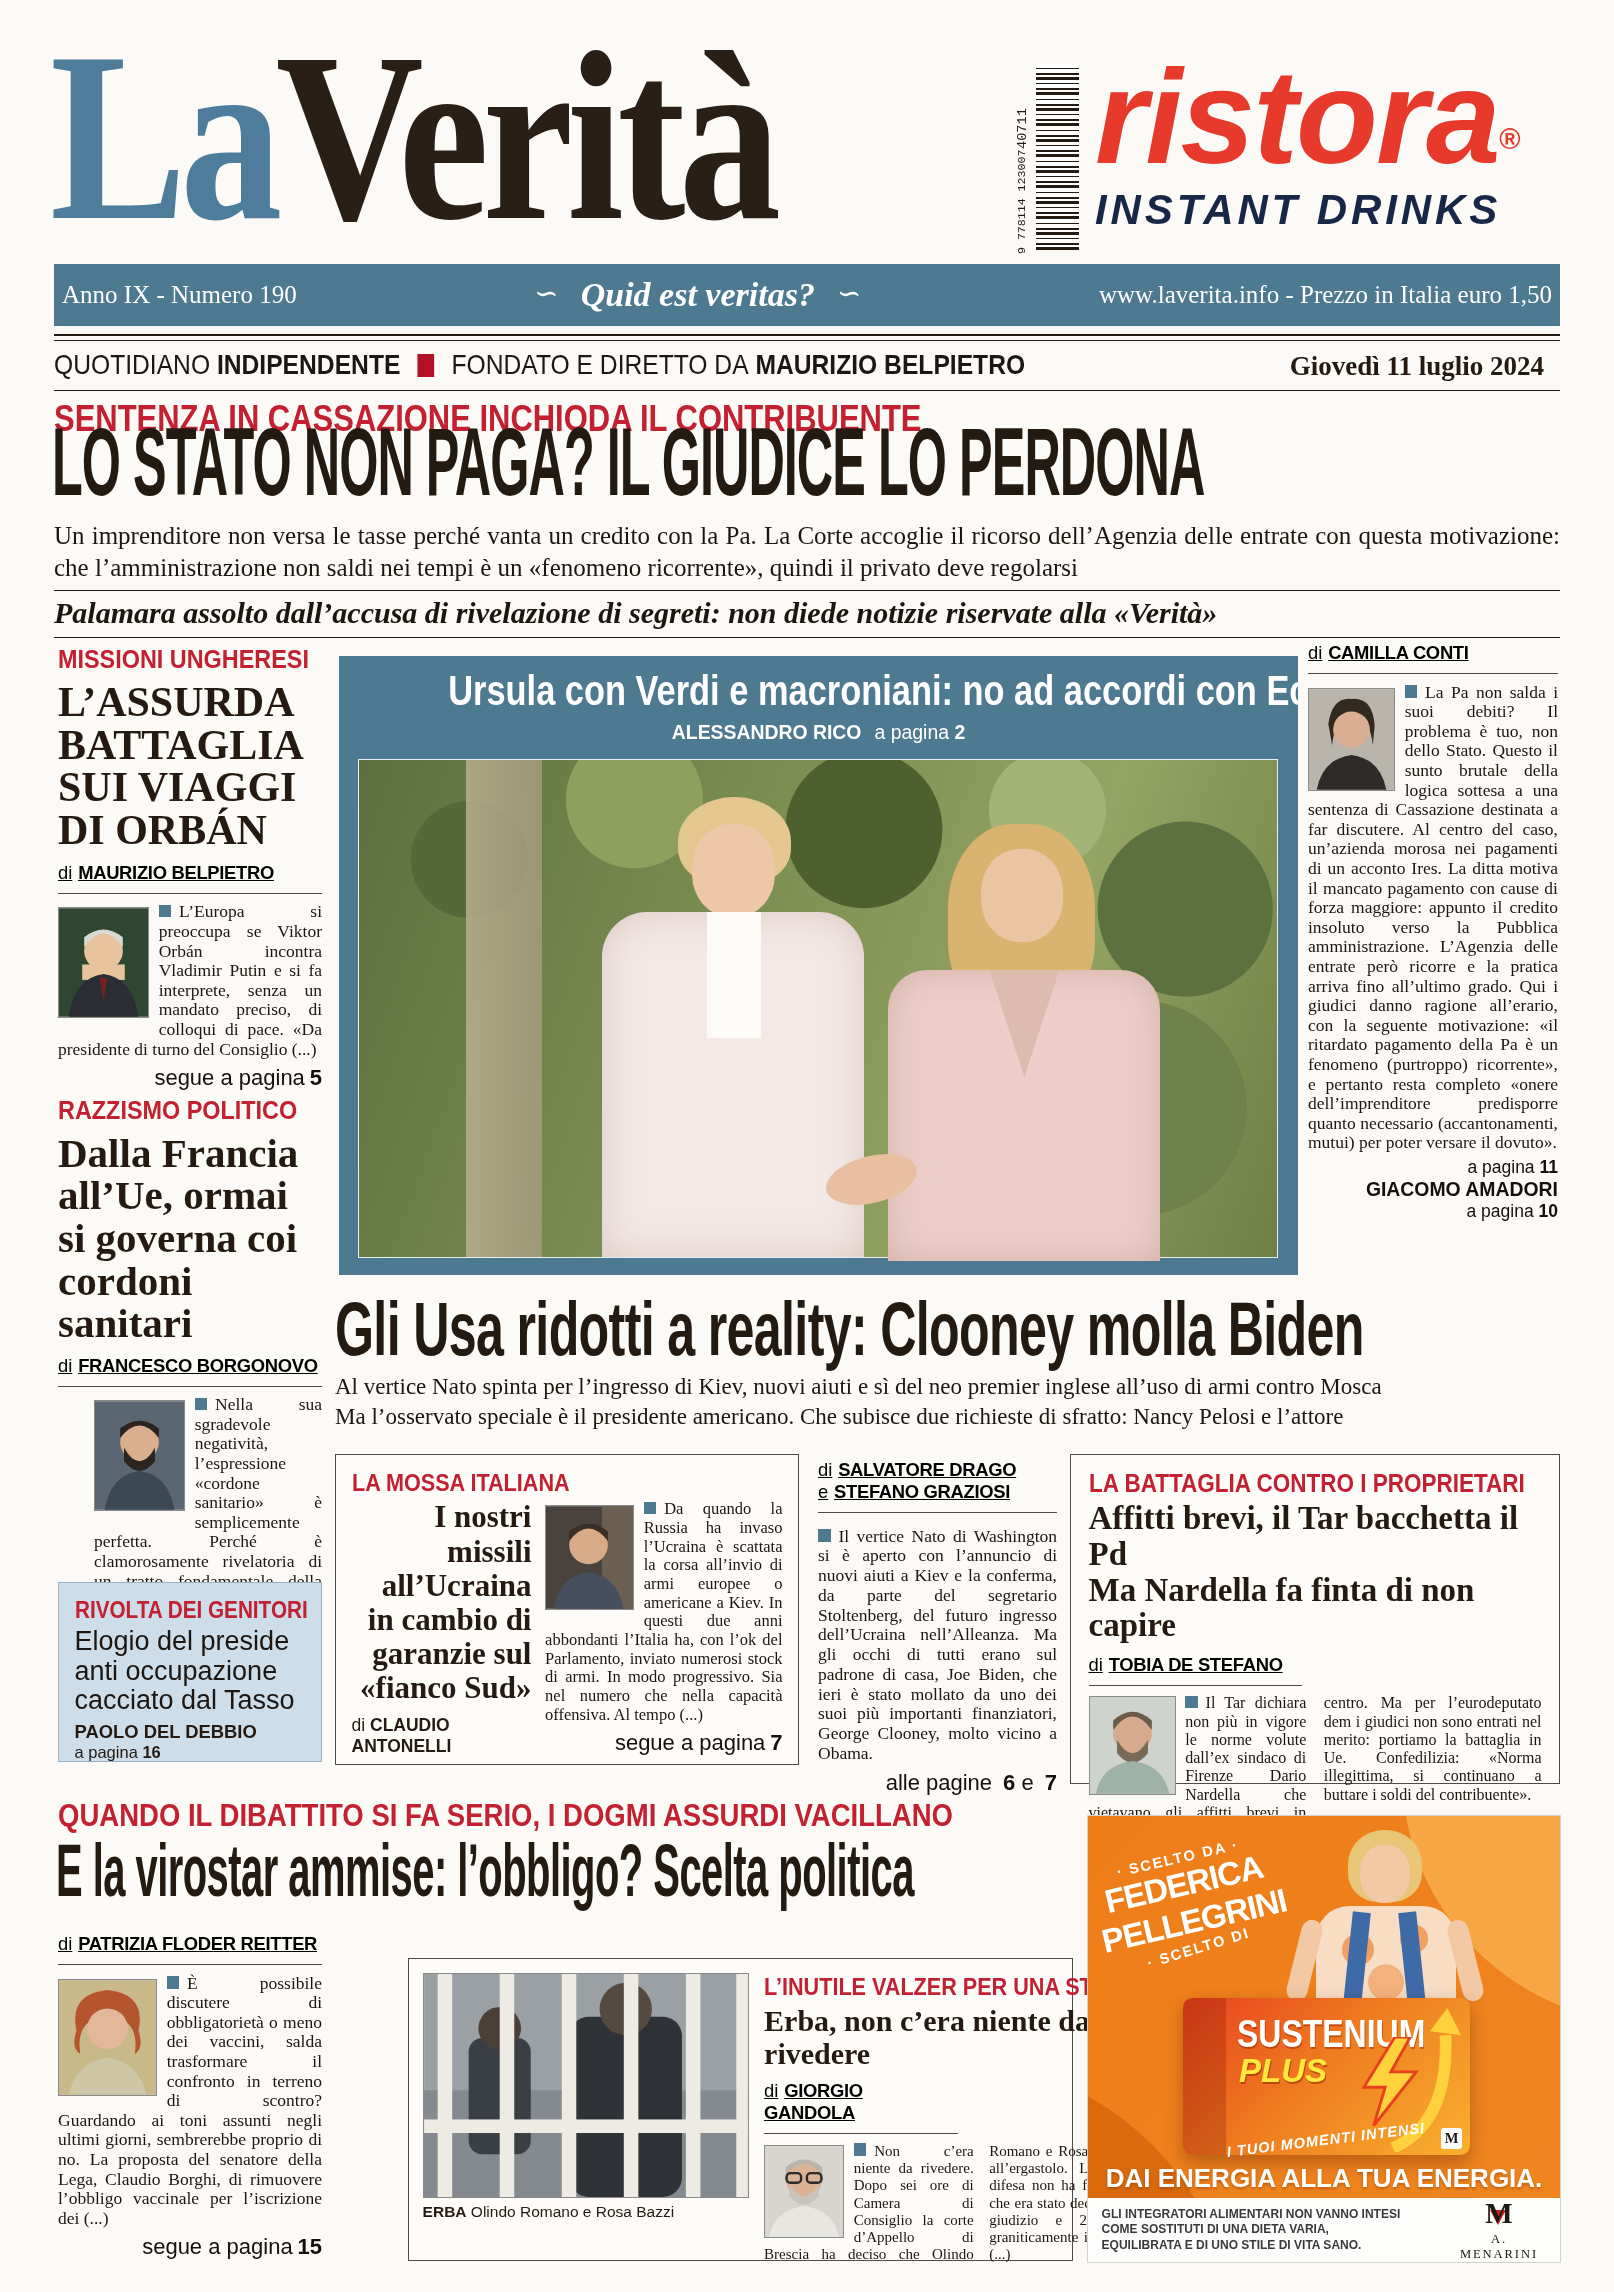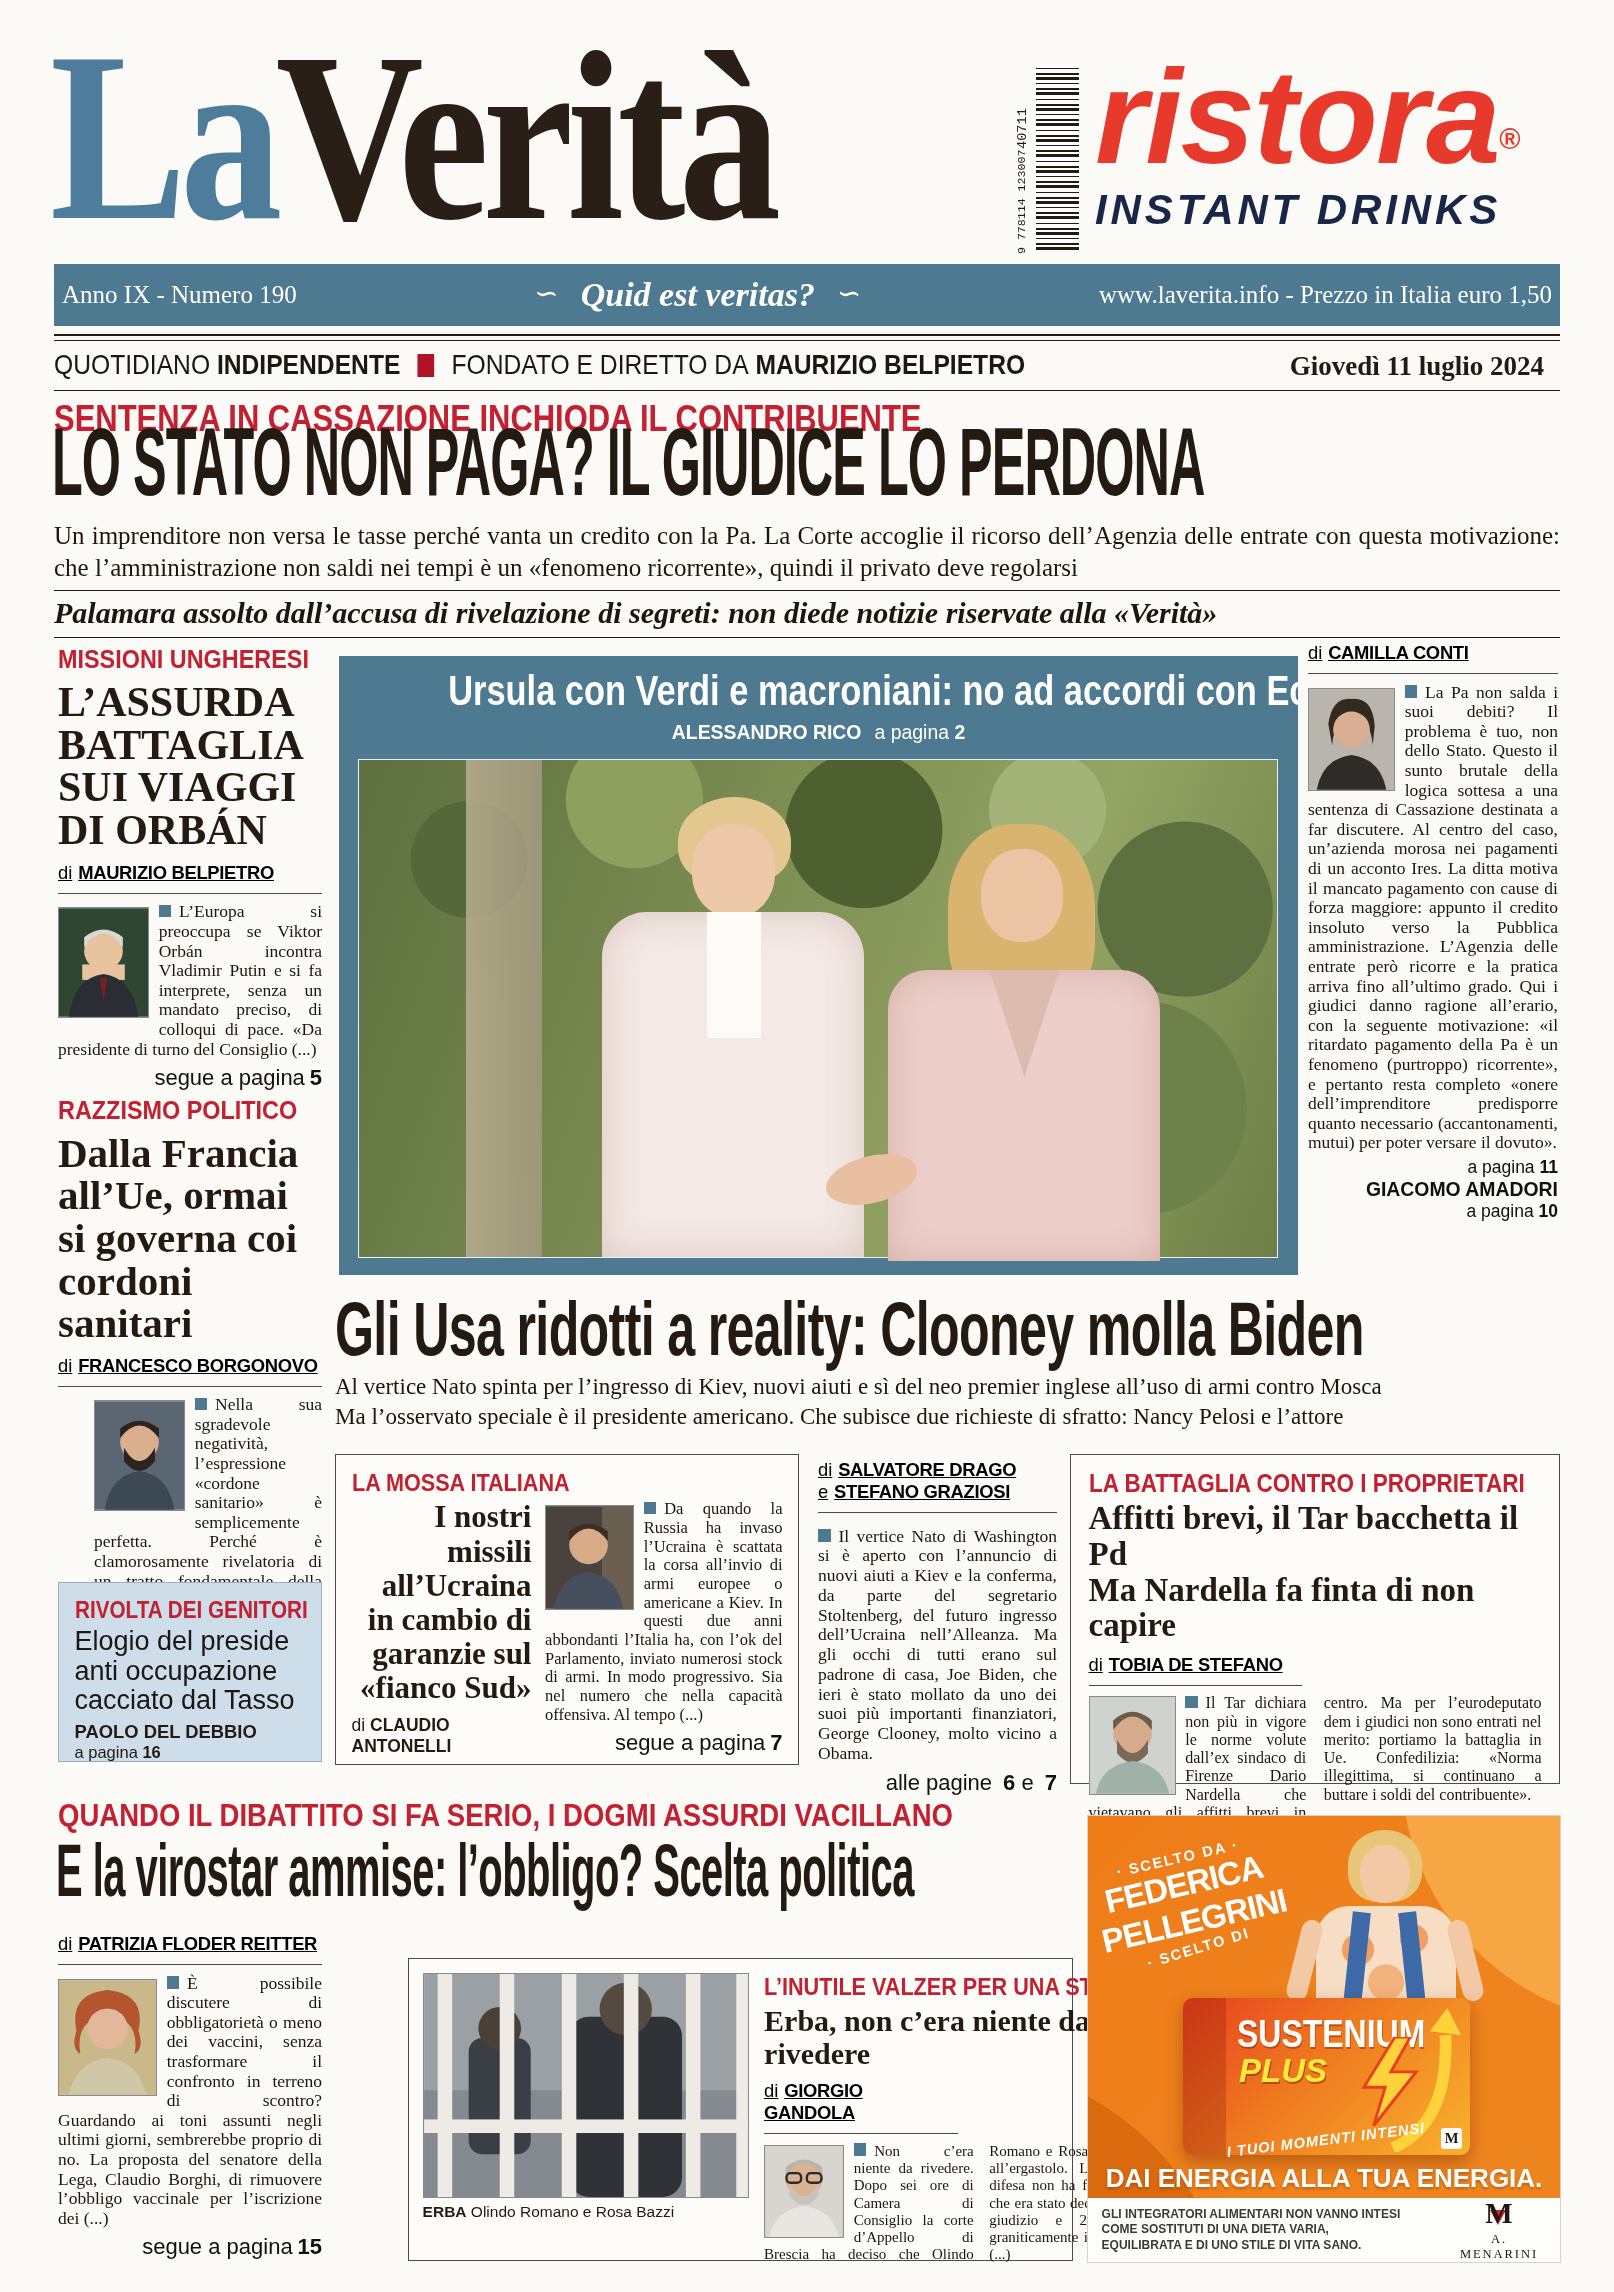--- a/index.html
+++ b/index.html
@@ -267,21 +267,21 @@
     <div class="byline" style="margin-top:0;"><span class="di">di</span><b>PATRIZIA FLODER REITTER</b></div>
     <div class="body-text" style="font-size:17.5px;line-height:1.12;">
       <span class="photo">
           <svg width="97" height="115" viewBox="0 0 100 118">
             <rect width="100" height="118" fill="#c9b98a"></rect>
             <path d="M18 52 Q10 14 50 10 Q90 14 82 52 Q88 70 78 76 Q84 40 50 36 Q16 40 22 76 Q12 70 18 52 Z" fill="#b5552e"></path>
             <circle cx="50" cy="50" r="21" fill="#e3b89a"></circle>
             <path d="M10 118 Q18 84 50 80 Q82 84 90 118 Z" fill="#cfc7a8"></path>
           </svg>
         </span>
-      <span class="bullet"></span><span>È possibile discutere di obbligatorietà o meno dei vaccini, senza trasformare il confronto in terreno di scontro? Guardando ai toni assunti negli ultimi giorni, sembrerebbe proprio di no. La proposta del senatore della Lega, Claudio Borghi, di rimuovere l’obbligo vaccinale per l’iscrizione dei (...)</span>
+      <span class="bullet"></span><span>È possibile discutere di obbligatorietà o meno dei vaccini, salda trasformare il confronto in terreno di scontro? Guardando ai toni assunti negli ultimi giorni, sembrerebbe proprio di no. La proposta del senatore della Lega, Claudio Borghi, di rimuovere l’obbligo vaccinale per l’iscrizione dei (...)</span>
     </div>
     <div class="segue"><span>segue a pagina</span><b>15</b></div>
   </div>
 
   <div class="abs box" style="left:408px;top:1958px;width:665px;height:303px;padding:13.6px;">
     <div style="display:flex;gap:15.5px;height:100%;">
       <div style="width:326px;">
         <div style="border:1px solid #8a8a8a;">
           <svg width="324" height="223" viewBox="0 0 334 230" style="display:block;">
               <rect width="334" height="230" fill="#9aa0a4"></rect>

